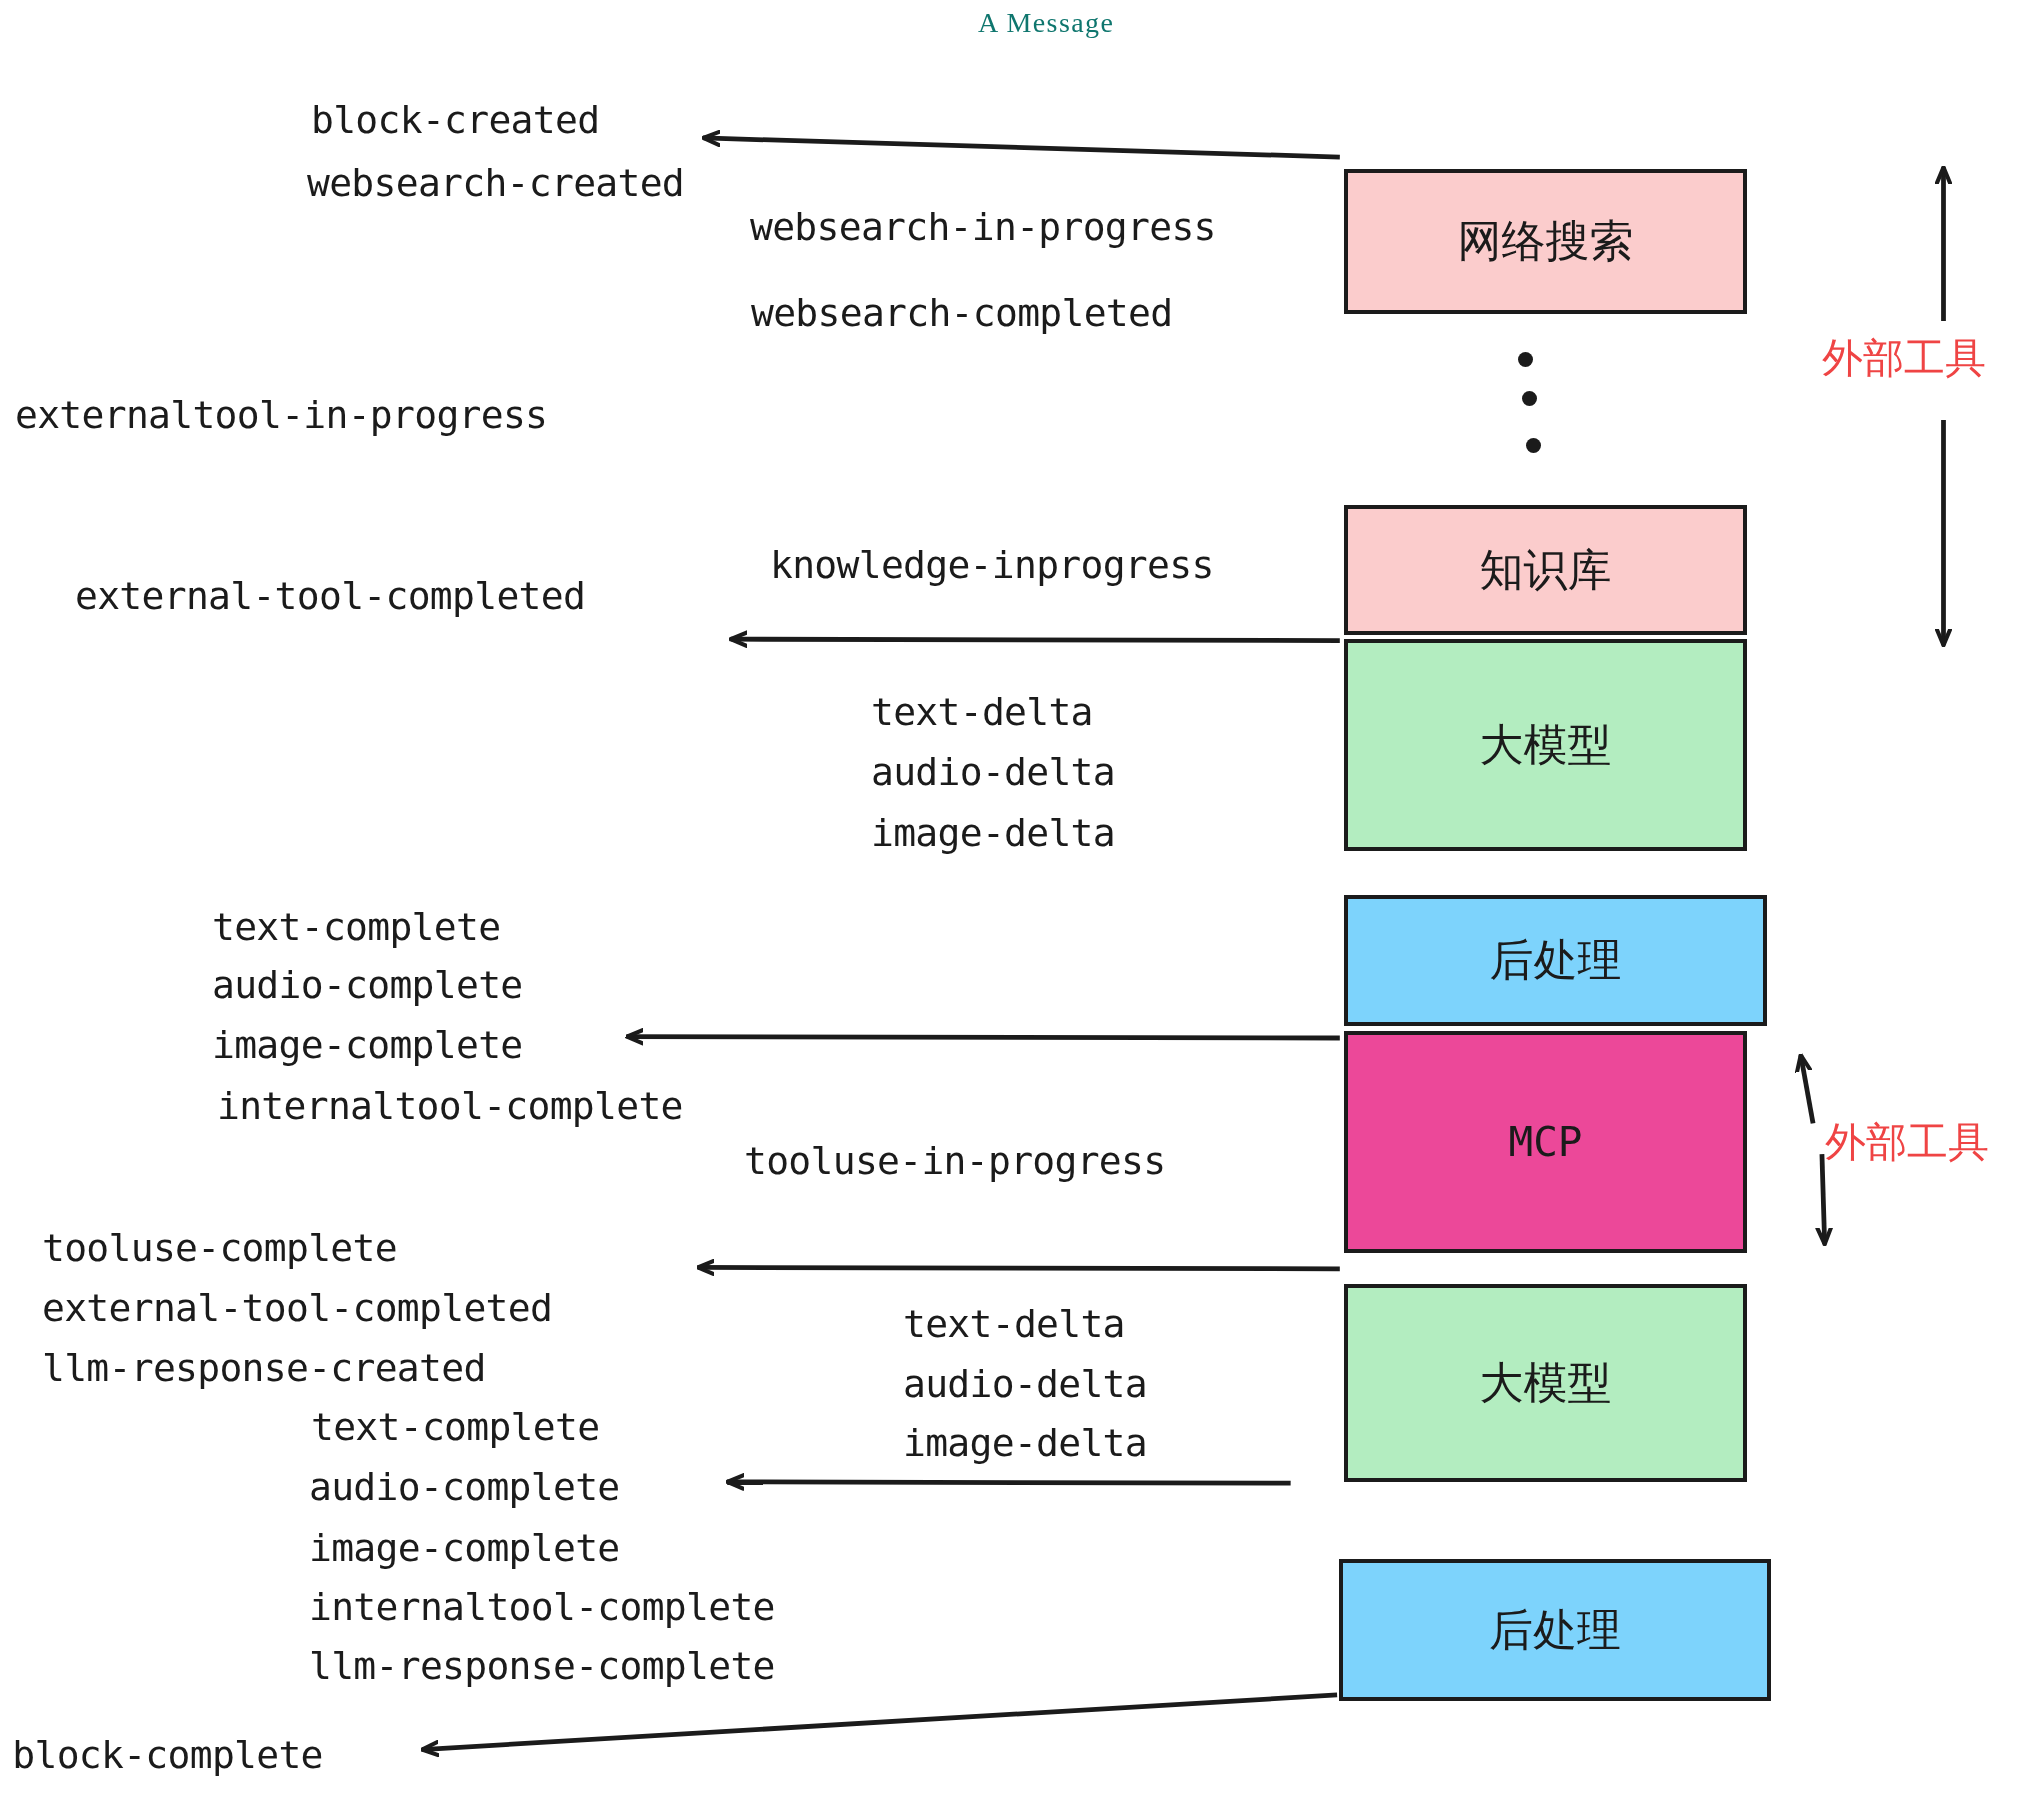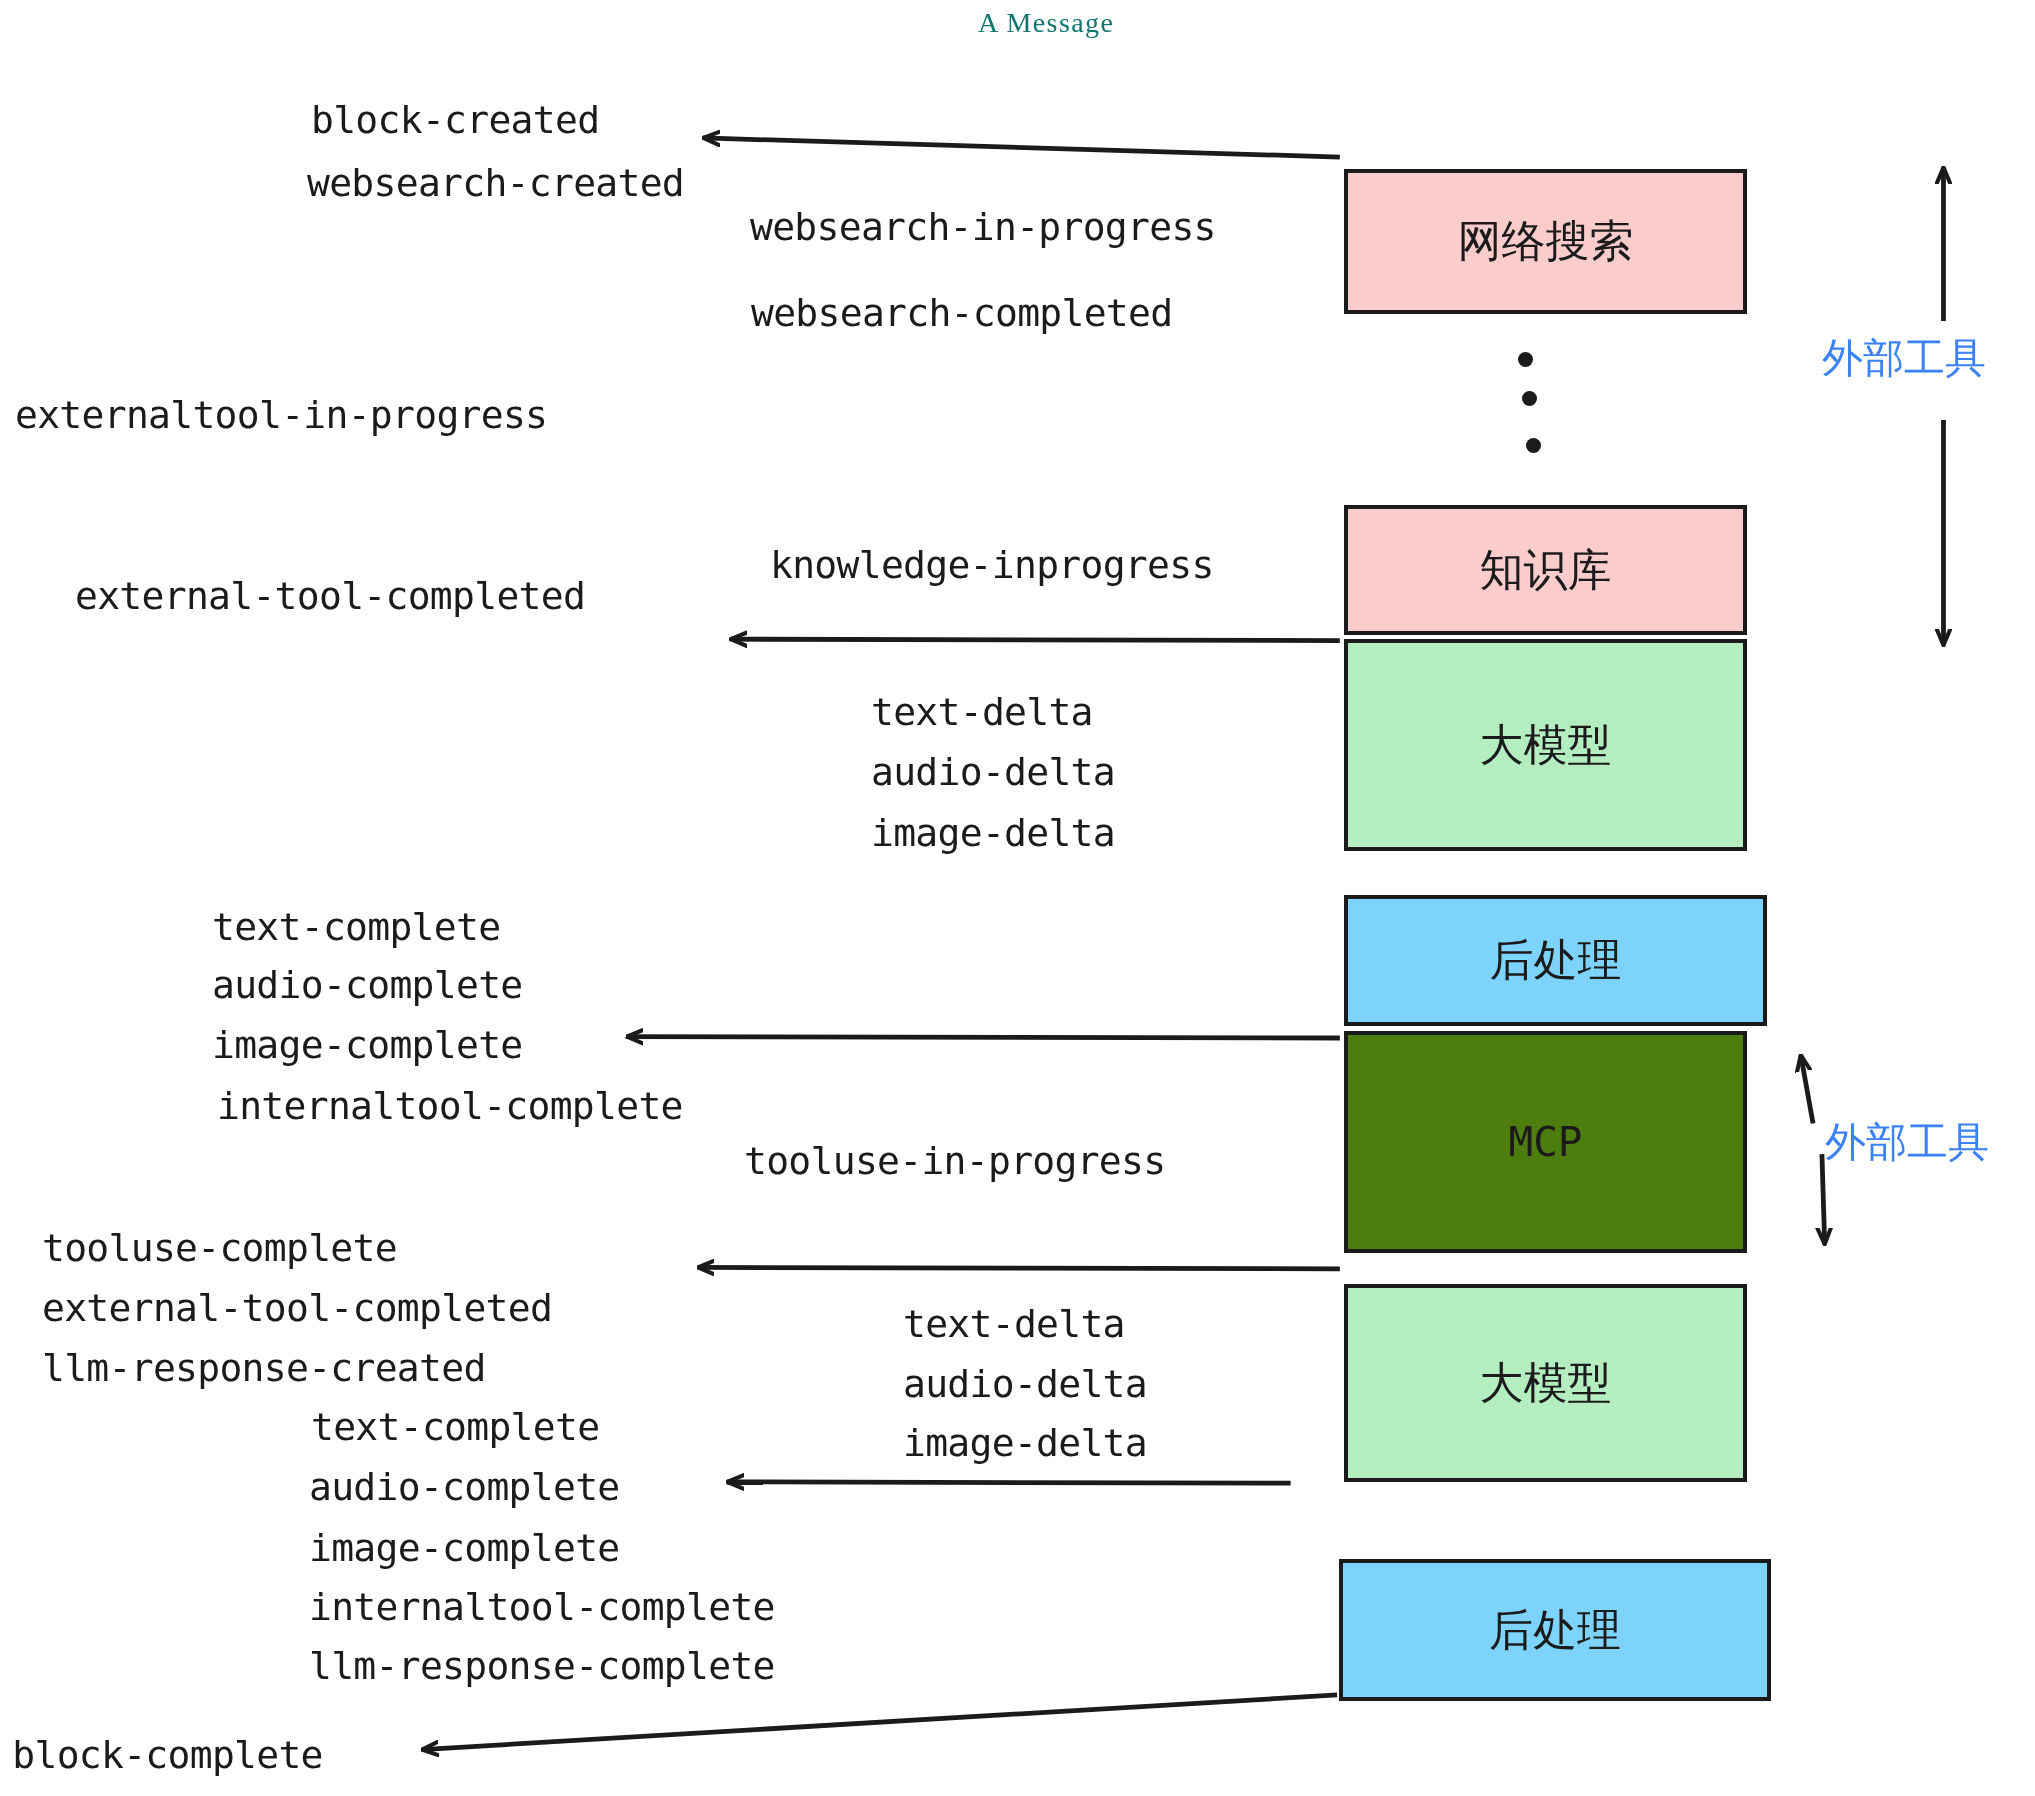--- a/index.html
+++ b/index.html
@@ -15,26 +15,26 @@
        font-size:28px;letter-spacing:1.4px;}
 
   .node{position:absolute;box-sizing:border-box;border:4.1px solid #1b1b1b;
         display:flex;align-items:center;justify-content:center;
         font-family:"DejaVu Sans","Liberation Sans",sans-serif;
         font-size:44px;color:#1b1b1b;}
   .node.mono{font-family:"DejaVu Sans Mono","Liberation Mono",monospace;
         font-size:41px;}
   .pink{background:#fbcccc;}
   .green{background:#b3edc0;}
-  .yellow{background:#4d7c0f;}
+  .yellow{background:#ec4899;}
   .plain{background:#7dd3fc;}
 
   .side{position:absolute;white-space:nowrap;
         font-family:"DejaVu Sans","Liberation Sans",sans-serif;
-        font-size:41px;color:#3b82f6;}
+        font-size:41px;color:#ef4444;}
 
   .dot{position:absolute;width:15px;height:15px;border-radius:50%;
        background:#1b1b1b;}
 
   svg.lines{position:absolute;left:0;top:0;width:2035px;height:1796px;
        pointer-events:none;}
 </style>
 </head>
 <body>
 

